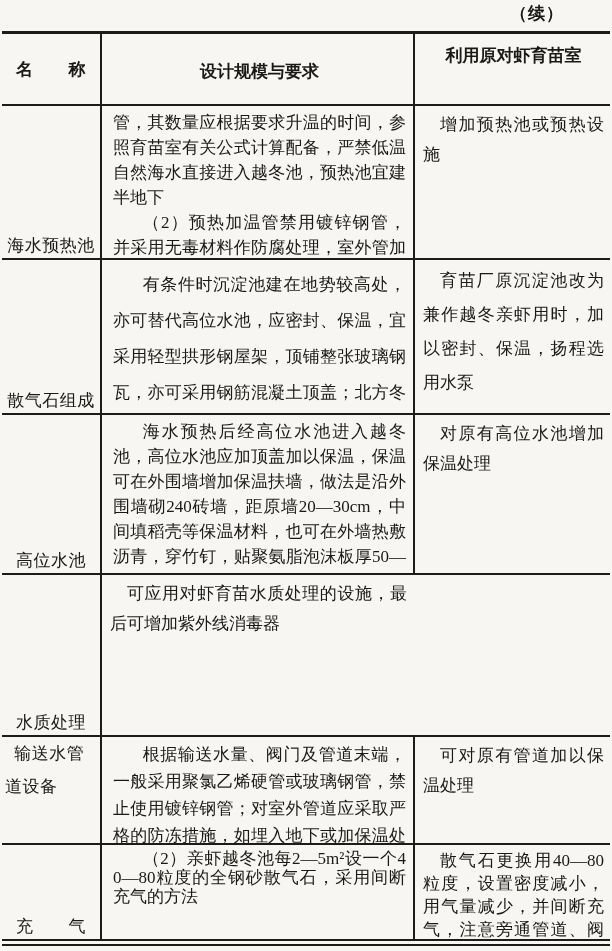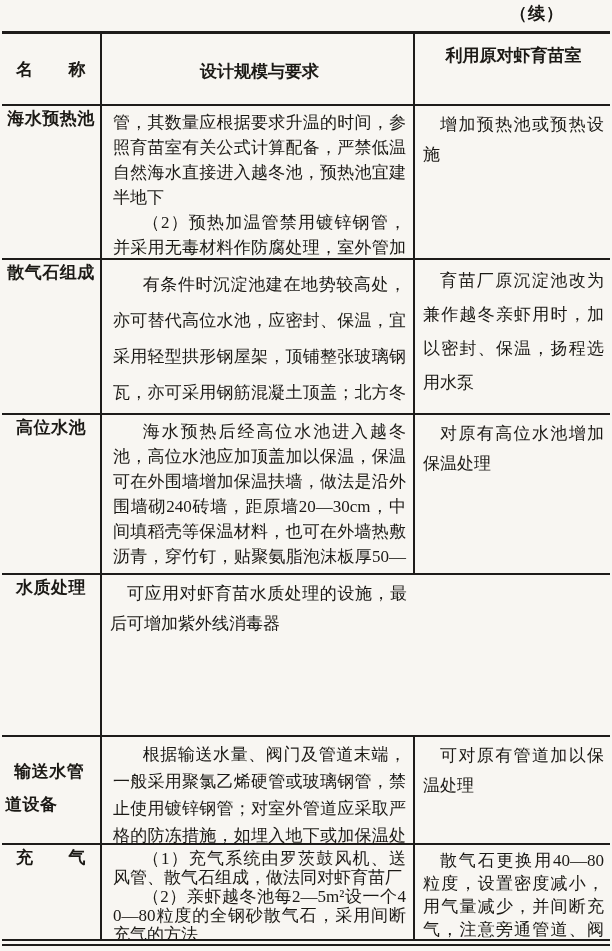--- a/index.html
+++ b/index.html
@@ -36,43 +36,43 @@
   .t-row:nth-child(1){height:70px;}
   .t-row:nth-child(2){height:154px;}
   .t-row:nth-child(3){height:155px;}
   .t-row:nth-child(4){height:160px;}
   .t-row:nth-child(5){height:162px;}
   .t-row:nth-child(6){height:108px;}
   .t-row:nth-child(7){height:96px;}
   .cell{overflow:hidden;font-size:17px;line-height:25px;}
   .design-cell,.retrofit-cell{border-left:2px solid var(--line);}
   .name-cell{
-    display:flex;align-items:flex-start;justify-content:center;
-    text-align:center;font-weight:bold;
+    display:flex;align-items:flex-end;justify-content:center;
+    text-align:center;font-weight:normal;
     padding:0 3px;letter-spacing:.5px;
   }
   .design-cell{padding:4px 7px 0 11px;}
   .retrofit-cell{padding:4px 6px 0 8px;}
   .para{margin:0;text-align:justify;word-break:break-all;}
   .design-cell .para{line-height:25px;}
   .retrofit-cell .para{line-height:30px;text-indent:1em;}
   .ind{text-indent:1.75em;}
   
   .t-header .cell{
     display:flex;flex-direction:column;align-items:center;justify-content:center;
     font-weight:bold;border-left-width:2px;text-align:center;
   }
   .t-header .retrofit-line{line-height:31px;margin-top:31px;}
   
   .t-row:nth-child(6) .name-cell{
     justify-content:flex-start;text-align:left;
     padding:0 2px 0 3px;text-indent:.55em;display:block;
     line-height:33px;
   }
-  .t-row:nth-child(6) .name-cell .nm{display:block;padding-top:18px;}
+  .t-row:nth-child(6) .name-cell .nm{display:block;}
   
   .t-row:nth-child(3) .design-cell .para{line-height:36px;padding-top:3px;}
   .t-row:nth-child(3) .retrofit-cell .para{line-height:34px;}
   
   .t-row:nth-child(6) .design-cell .para{line-height:27px;}
   
   .t-row:nth-child(7) .design-cell .para{line-height:19px;}
   .t-row:nth-child(7) .retrofit-cell .para{line-height:23px;}
 </style>
 </head>
@@ -147,21 +147,20 @@
     <div class="cell retrofit-cell">
           <p class="para">可对原有管道加以保温处理</p>
         </div>
   </div>
 
   <div class="t-row">
     <div class="cell name-cell">
       <span class="nm-plain">充　　气</span>
     </div>
     <div class="cell design-cell">
-          <p class="para ind">（1）充气系统由罗茨鼓风机、送风管、散气石组成，做法同对虾育苗厂</p>
           <p class="para ind">（2）亲虾越冬池每2—5m²设一个40—80粒度的全钢砂散气石，采用间断充气的方法</p>
         </div>
     <div class="cell retrofit-cell">
           <p class="para">散气石更换用40—80粒度，设置密度减小，用气量减少，并间断充气，注意旁通管道、阀门及管道末端</p>
         </div>
   </div>
 </div>
 </div>
 
 </body></html>

